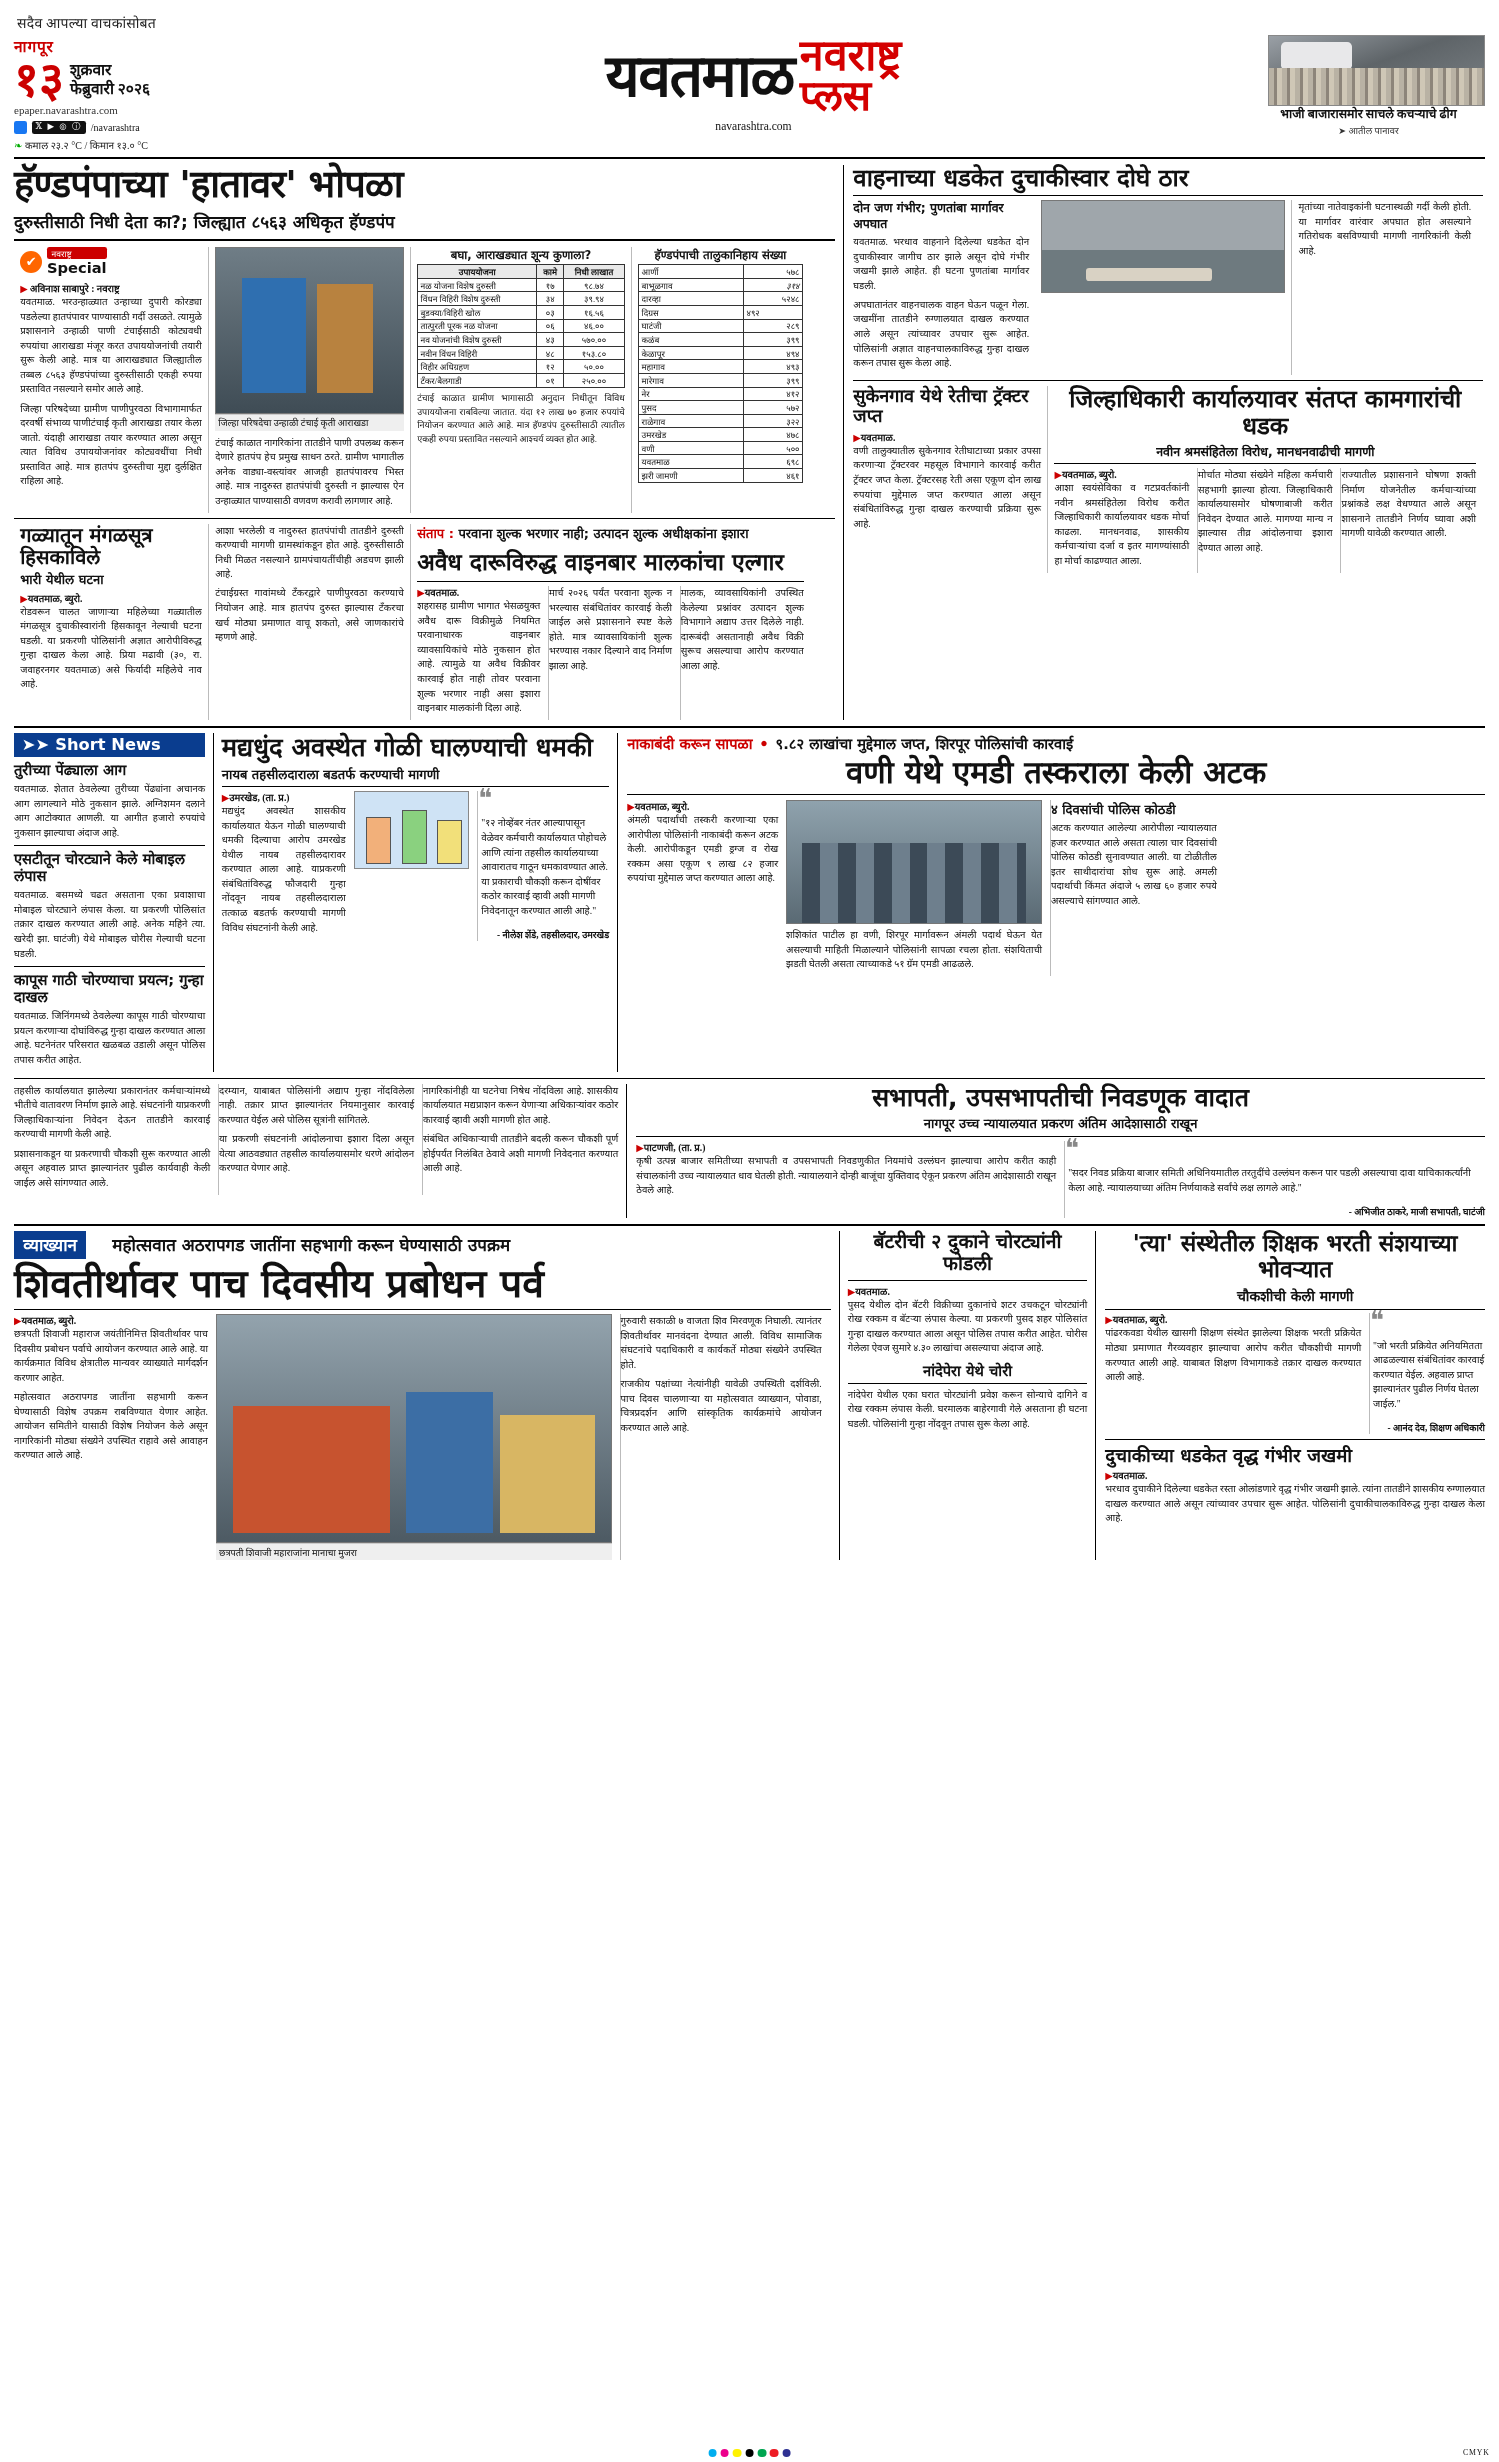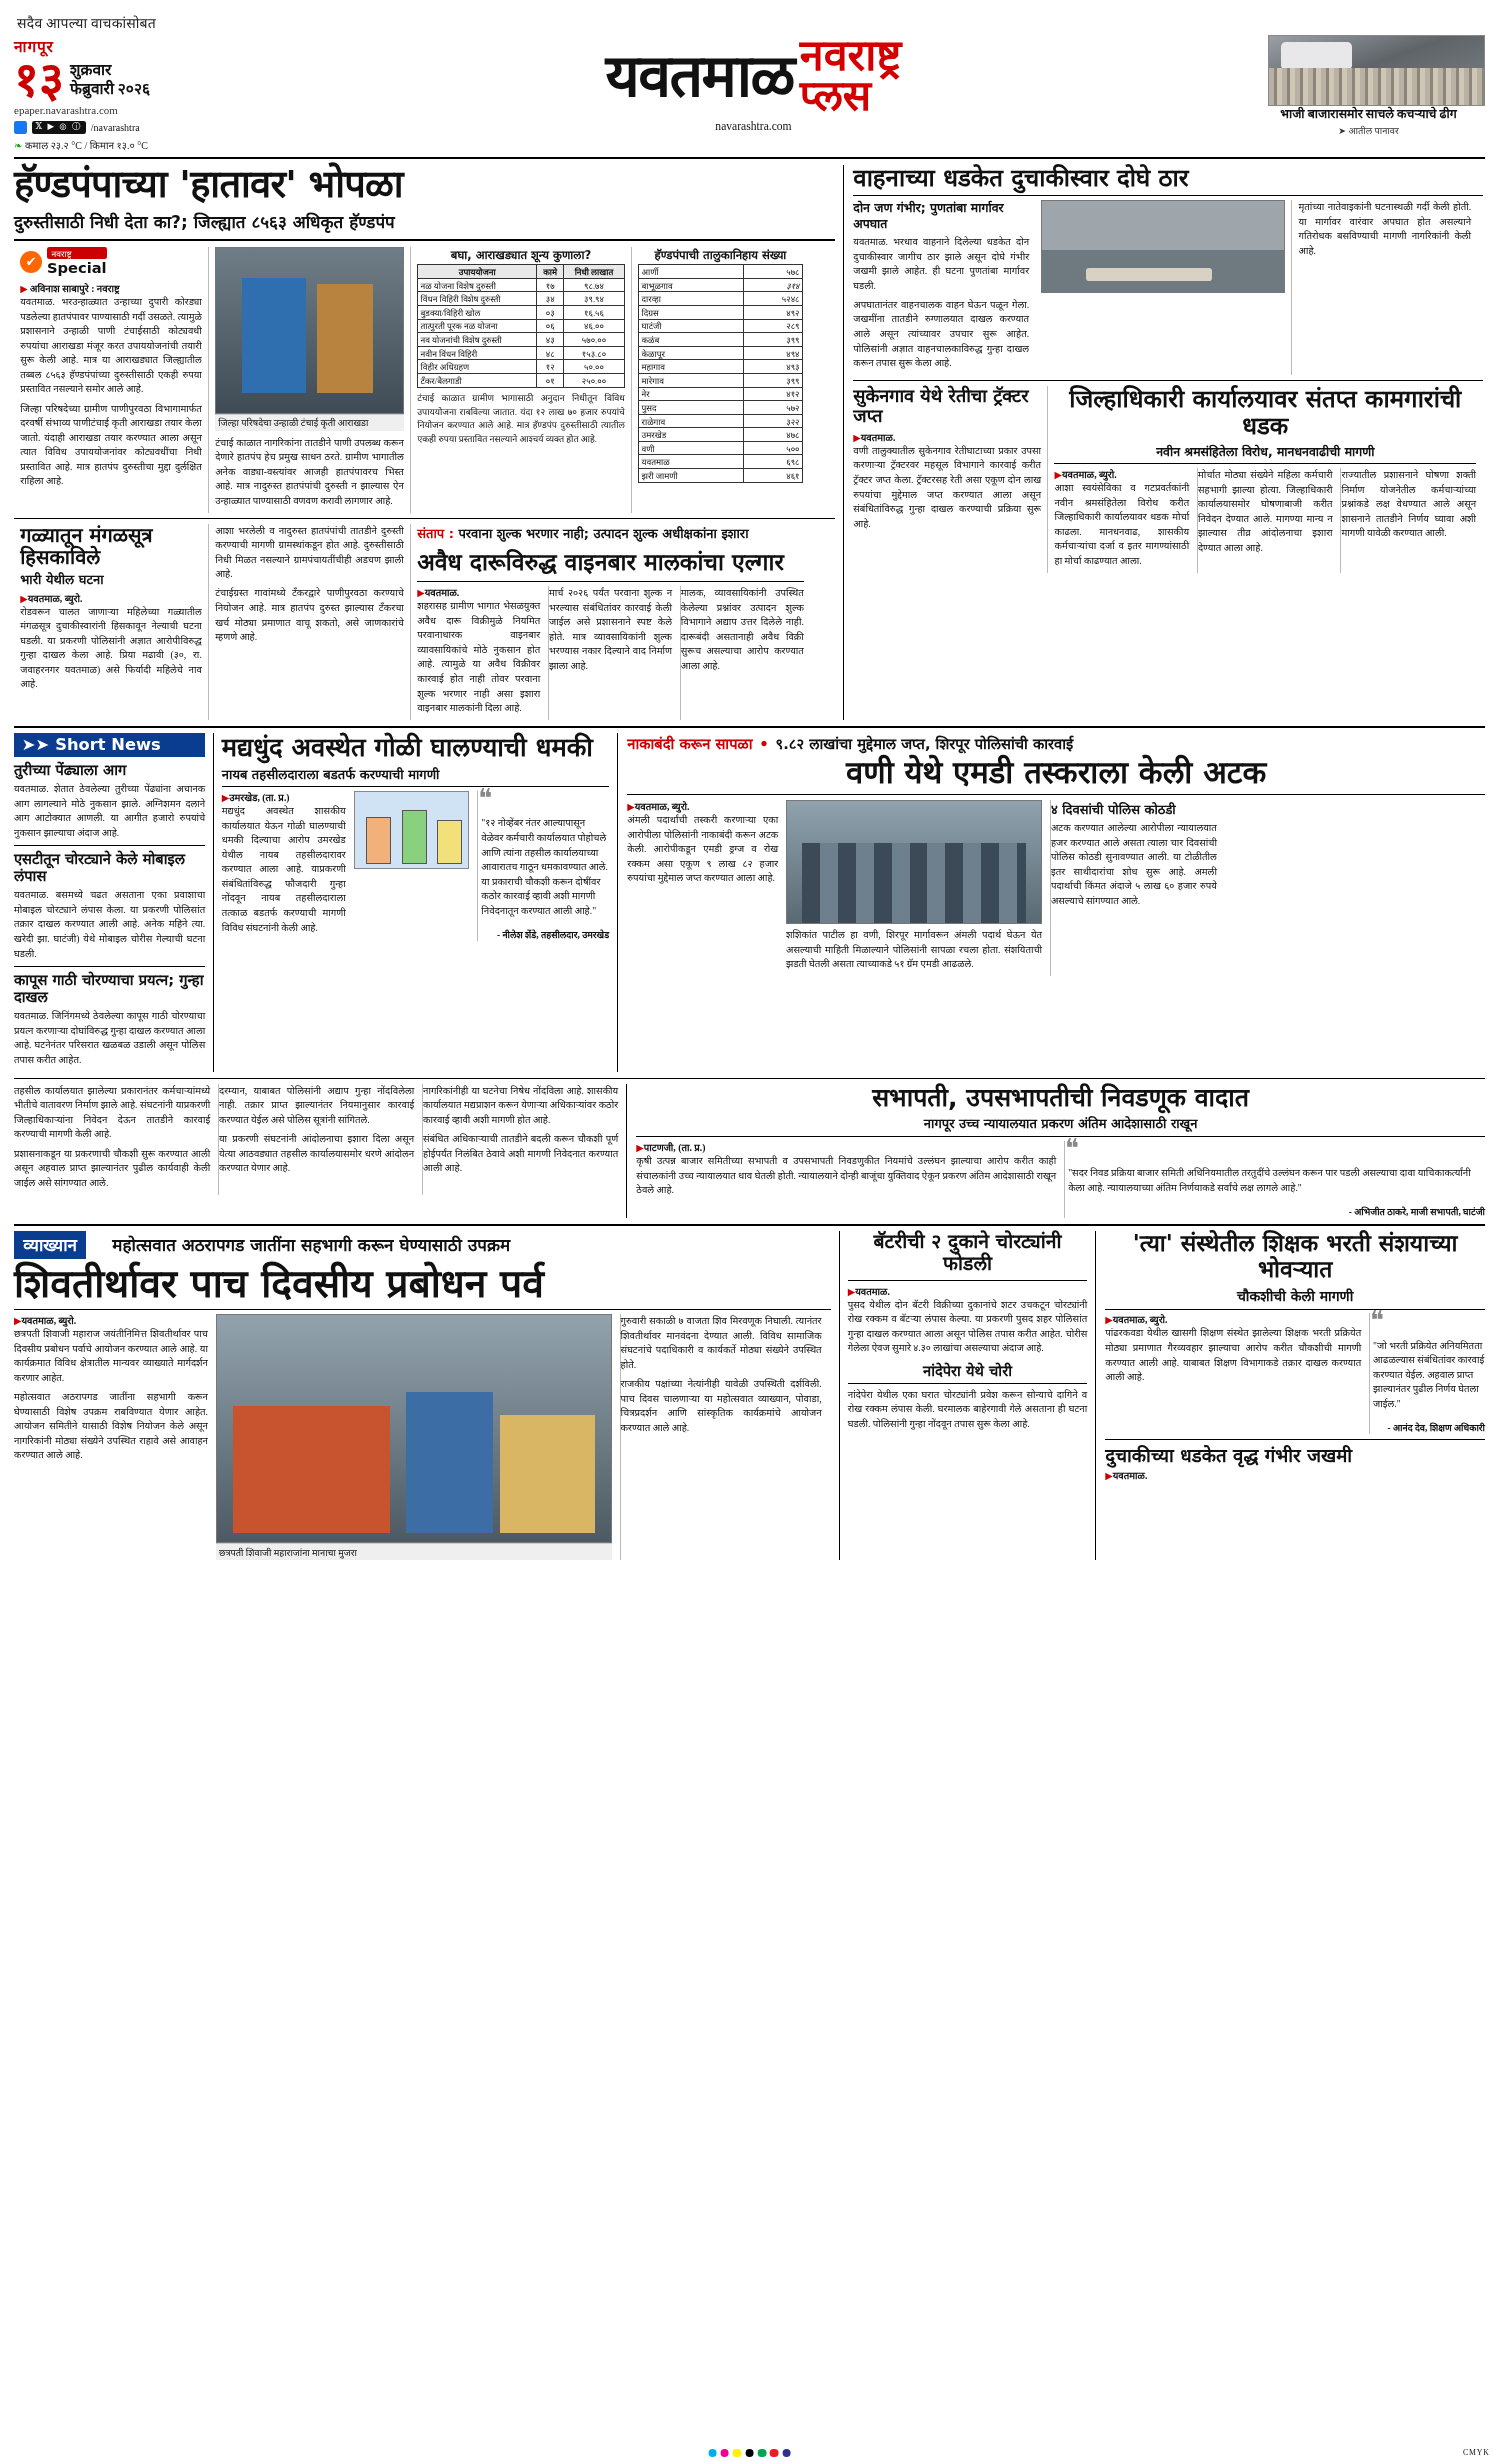--- a/index.html
+++ b/index.html
@@ -261,21 +261,21 @@
                 <tr>
                   <td>बाभूळगाव</td>
                   <td style="text-align: right; font-style: italic;">३१४</td>
                 </tr>
                 <tr>
                   <td>दारव्हा</td>
                   <td style="text-align: right;">५२४८</td>
                 </tr>
                 <tr>
                   <td>दिग्रस</td>
-                  <td style="text-align: right; margin-top: 20px;">४९२</td>
+                  <td style=" margin-top: 20px;">४९२</td>
                 </tr>
                 <tr>
                   <td>घाटंजी</td>
                   <td style="text-align: right;">२८९</td>
                 </tr>
                 <tr>
                   <td>कळंब</td>
                   <td style="text-align: right;">३९९</td>
                 </tr>
                 <tr>
@@ -618,20 +618,21 @@
           <div class="qmark">❝</div>
           <p class="quote">"जो भरती प्रक्रियेत अनियमितता आढळल्यास संबंधितांवर कारवाई करण्यात येईल. अहवाल प्राप्त झाल्यानंतर पुढील निर्णय घेतला जाईल."</p>
           <div style="font-size:9.3px;text-align:right;font-weight:bold;">- आनंद देव, शिक्षण अधिकारी</div>
         </div>
       </div>
       <div class="rule" style="margin:4.7px 0;"></div>
       <h1 class="head" style="font-size:18.6px;line-height:1.15;">दुचाकीच्या धडकेत वृद्ध गंभीर जखमी</h1>
       <div class="byline" style="margin-top:3.1px;">
         <span class="dot">▶</span><span>यवतमाळ.</span>
       </div>
+      <p class="body">भरधाव दुचाकीने दिलेल्या धडकेत रस्ता ओलांडणारे वृद्ध गंभीर जखमी झाले. त्यांना तातडीने शासकीय रुग्णालयात दाखल करण्यात आले असून त्यांच्यावर उपचार सुरू आहेत. पोलिसांनी दुचाकीचालकाविरुद्ध गुन्हा दाखल केला आहे.</p>
     </div>
   </div>
 
   <div class="dotsrow">
       <i style="background: rgb(0, 174, 239);"></i>
       <i style="background: rgb(236, 0, 140);"></i>
       <i style="background: rgb(255, 242, 0);"></i>
       <i style="background: rgb(0, 0, 0);"></i>
       <i style="background: rgb(0, 166, 81);"></i>
       <i style="background: rgb(237, 28, 36);"></i>

